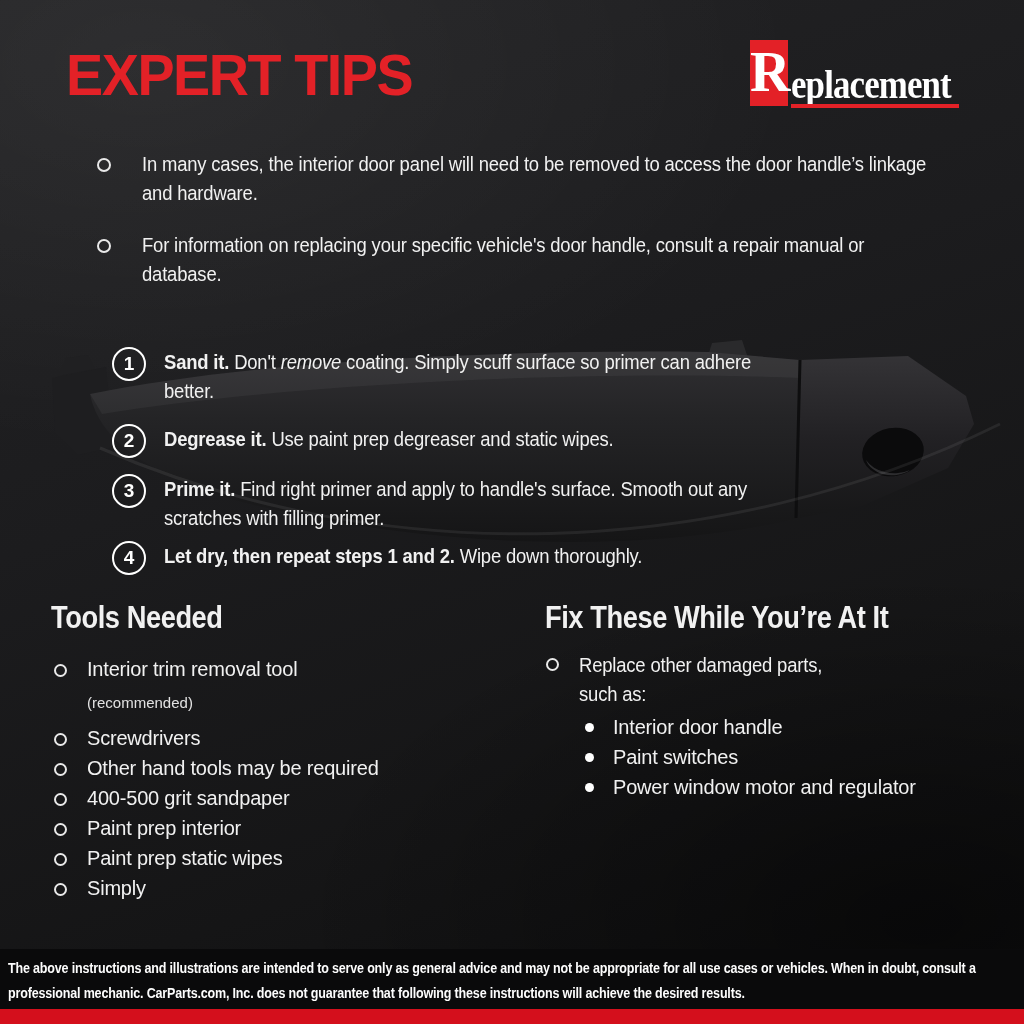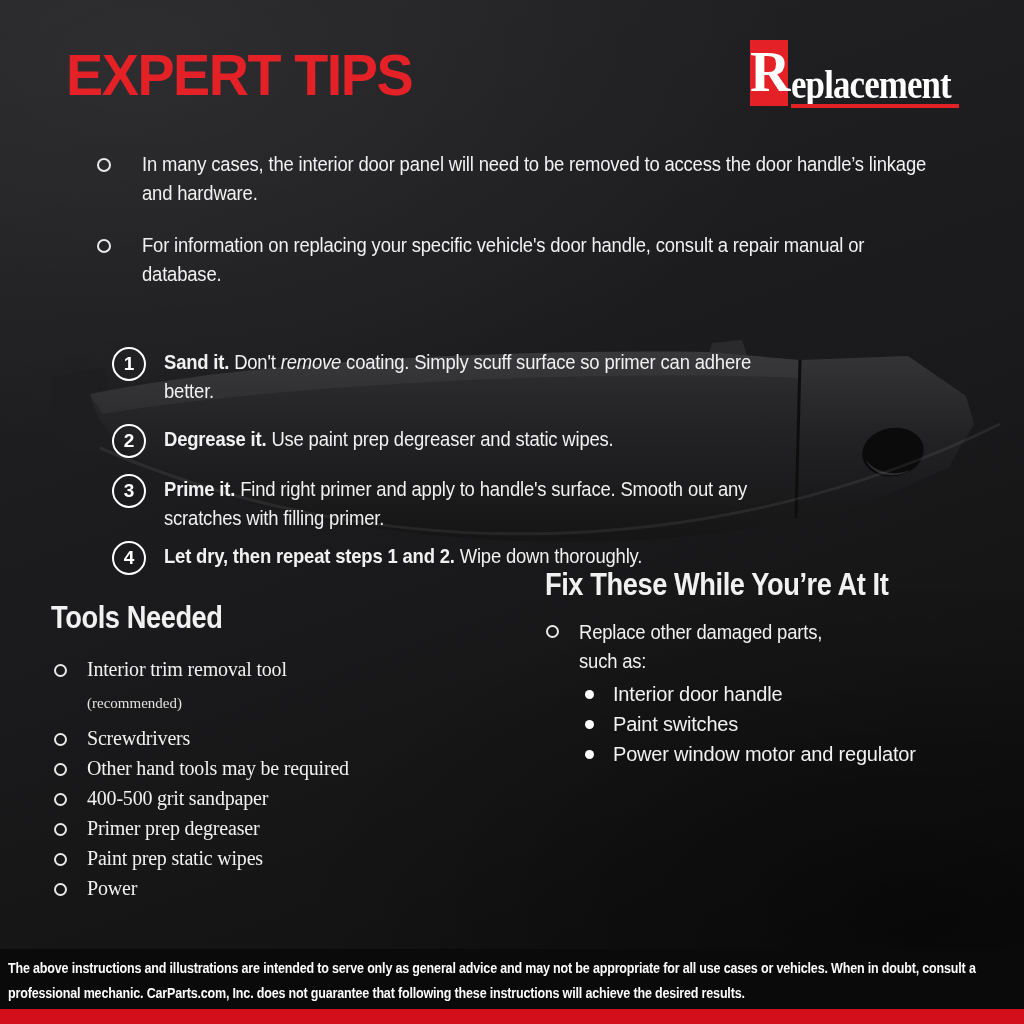--- a/index.html
+++ b/index.html
@@ -58,27 +58,27 @@
   }
   .steps b { font-weight:bold; } .steps em { font-style:italic; }
 
   
   .sec-h { margin:0; font-size:31px; font-weight:bold; letter-spacing:-0.5px; white-space:nowrap;
            transform:scaleX(0.88); transform-origin:left top; }
 
   
   .tools { position:absolute; left:51px; top:600px; width:460px; }
   .tools ul { list-style:none; margin:22px 0 0 0; padding:0; }
-  .tools li { position:relative; padding-left:36px; margin-bottom:7px; font-size:20px; line-height:23px;font-family:Liberation Serif, serif; }
+  .tools li { position:relative; padding-left:36px; margin-bottom:7px; font-size:20px; line-height:23px; }
   .tools li:first-child { margin-bottom:14px; }
   .ring-sm { position:absolute; left:3px; top:6px; width:9px; height:9px; border:2px solid #e9e9e9; border-radius:50%; }
   .note { display:block; font-size:15px; line-height:20px; color:#e2e2e2; letter-spacing:0; margin-top:12px; }
 
   
-  .fix { position:absolute; left:545px; top:567px; width:460px; }
+  .fix { position:absolute; left:545px; top:600px; width:460px; }
   .fix .intro { position:relative; padding-left:34px; margin-top:14px; font-size:20.5px; line-height:29px; }
   .fix .intro .ring-sm { left:1px; top:8px; }
   .fix ul { list-style:none; margin:8px 0 0 40px; padding:0; }
   .fix ul li { position:relative; padding-left:28px; margin-bottom:7px; font-size:20px; line-height:23px; }
   .dot { position:absolute; left:0; top:7px; width:9px; height:9px; background:#fff; border-radius:50%; }
 
   
   .footer { position:absolute; left:0; top:949px; width:1024px; height:60px; background:#0a0a0b; box-sizing:border-box; padding:7px 8px 0; }
   .footer p {
     margin:0; width:1108px; font-size:14px; font-weight:bold; line-height:25px;
@@ -168,29 +168,29 @@
       <li>
         <span class="ring-sm"></span>
         <span class="cond">Other hand tools may be required</span>
       </li>
       <li>
         <span class="ring-sm"></span>
         <span class="cond">400-500 grit sandpaper</span>
       </li>
       <li>
         <span class="ring-sm"></span>
-        <span class="cond">Primer prep degreaser</span>
+        <span class="cond">Paint prep interior</span>
       </li>
       <li>
         <span class="ring-sm"></span>
         <span class="cond">Paint prep static wipes</span>
       </li>
       <li>
         <span class="ring-sm"></span>
-        <span class="cond">Power</span>
+        <span class="cond">Simply</span>
       </li>
     </ul>
   </section>
 
   <section class="fix">
     <h2 class="sec-h">Fix These While You’re At It</h2>
     <div class="intro">
       <span class="ring-sm"></span>
       <p class="cond">
         <span class="blk">Replace other damaged parts,</span>

